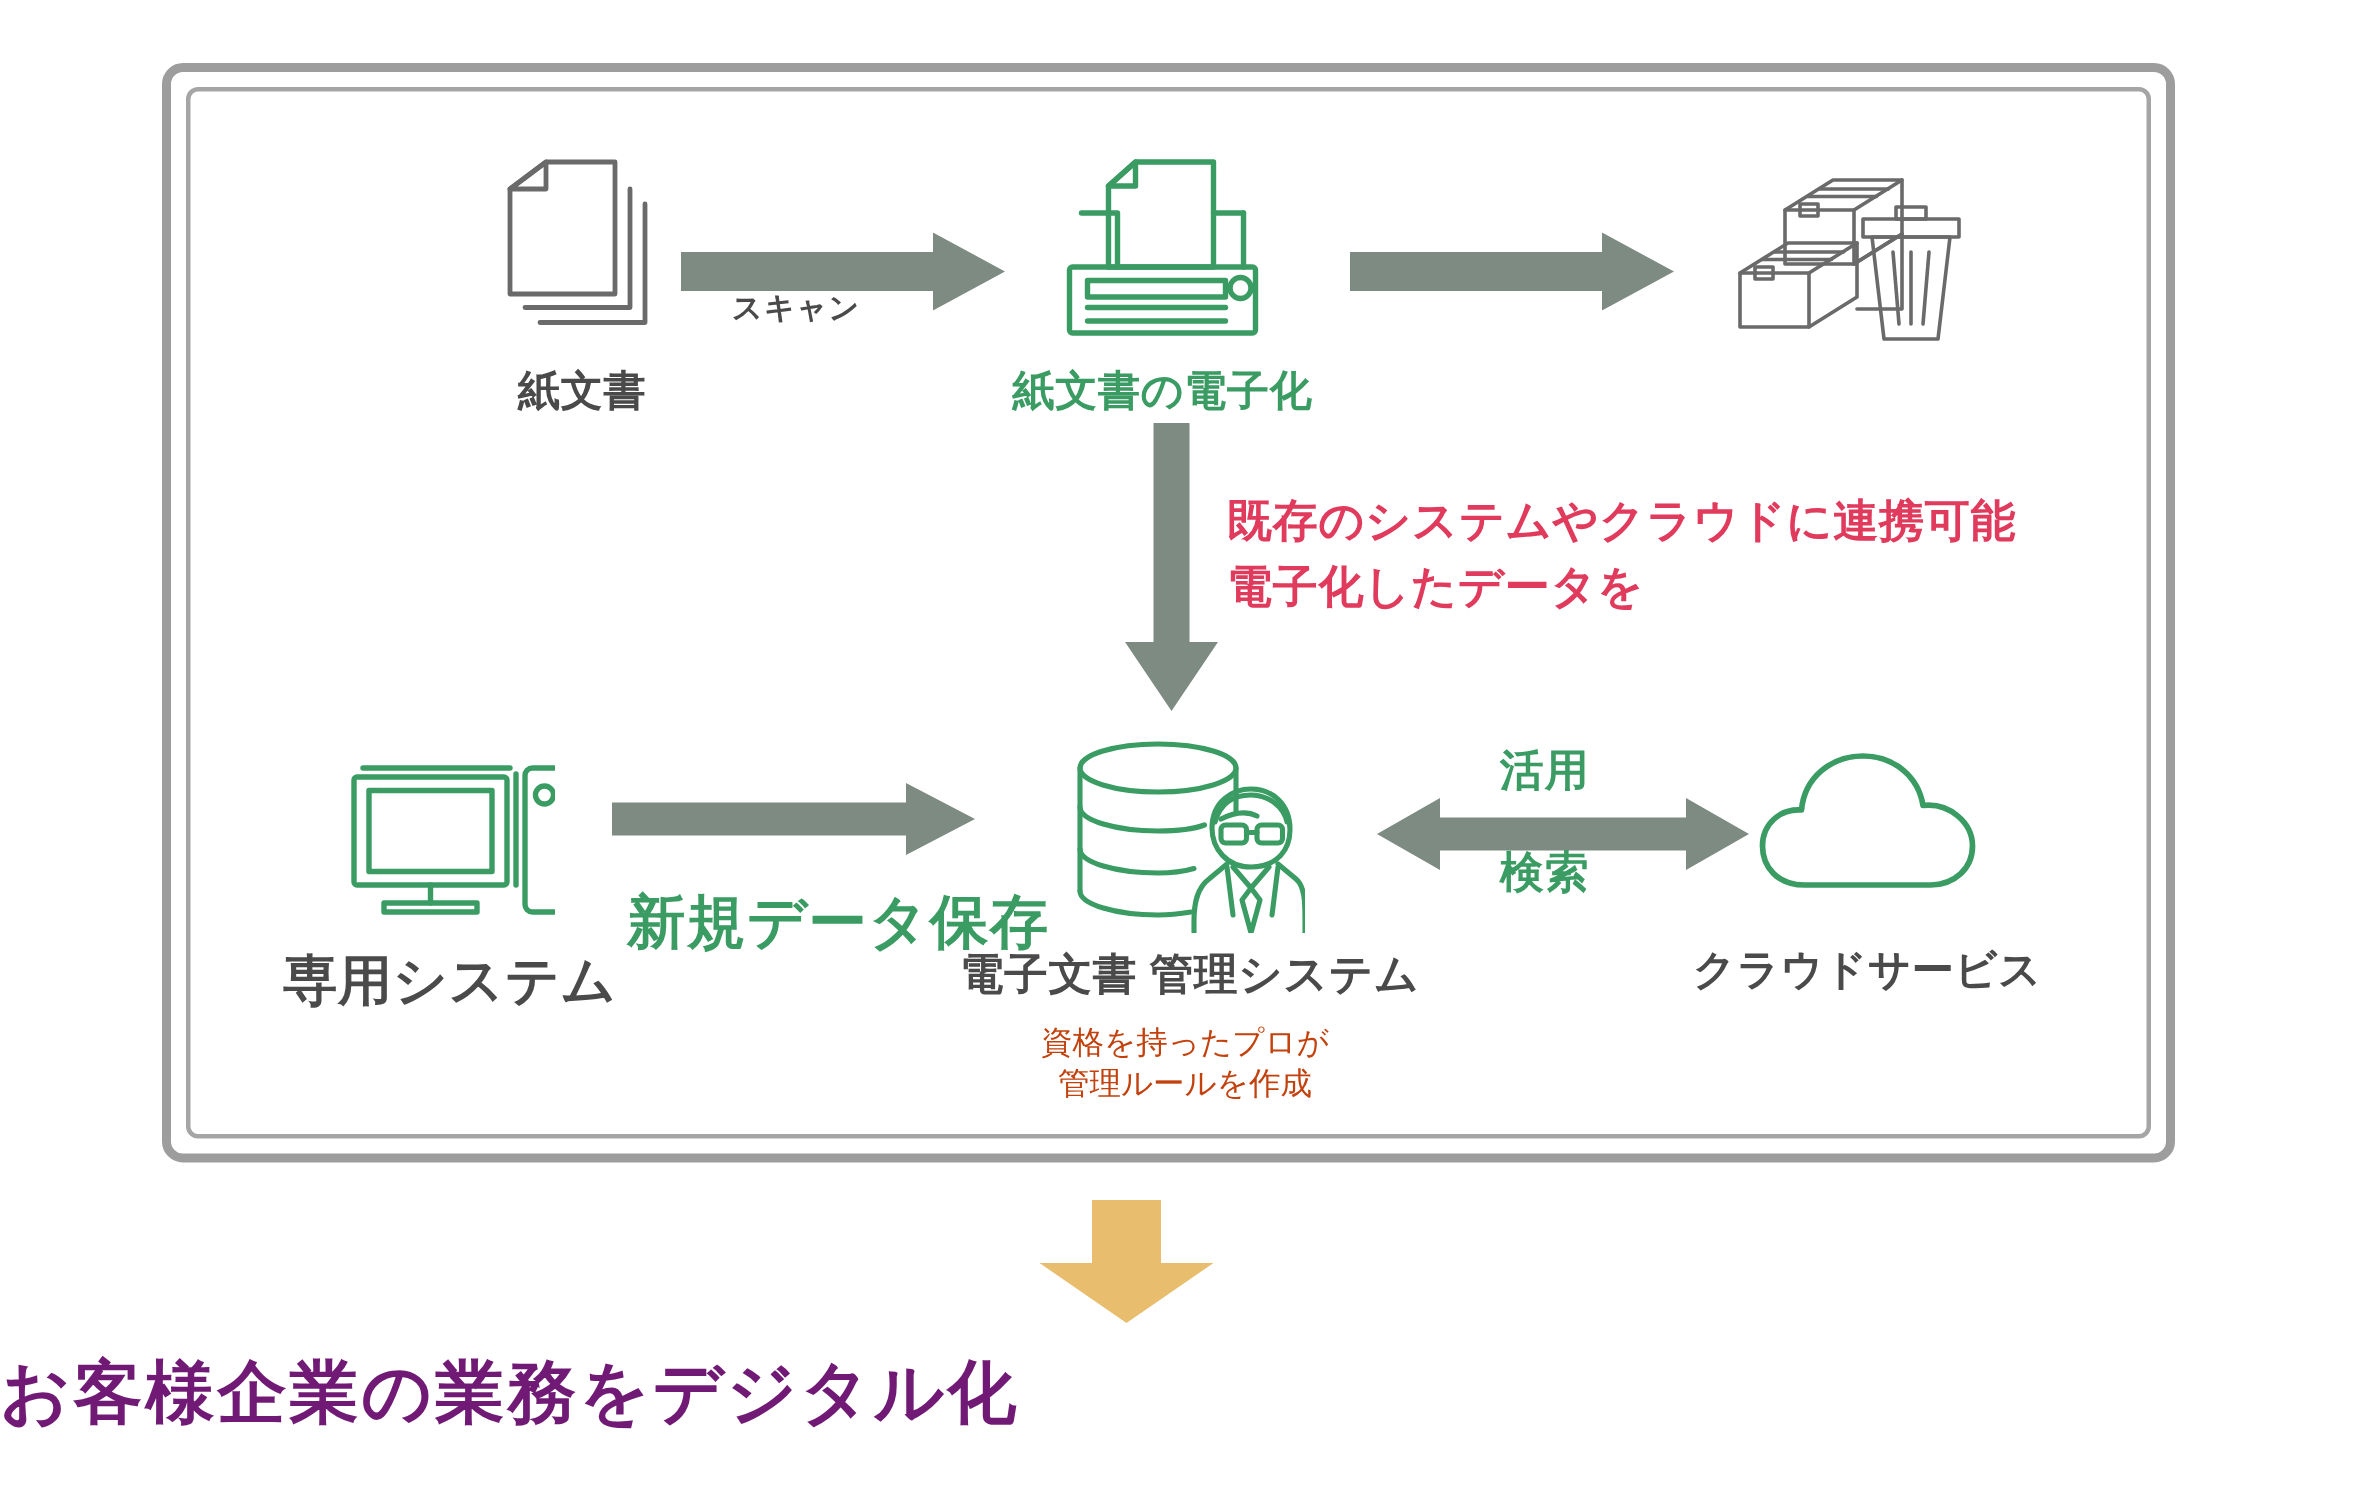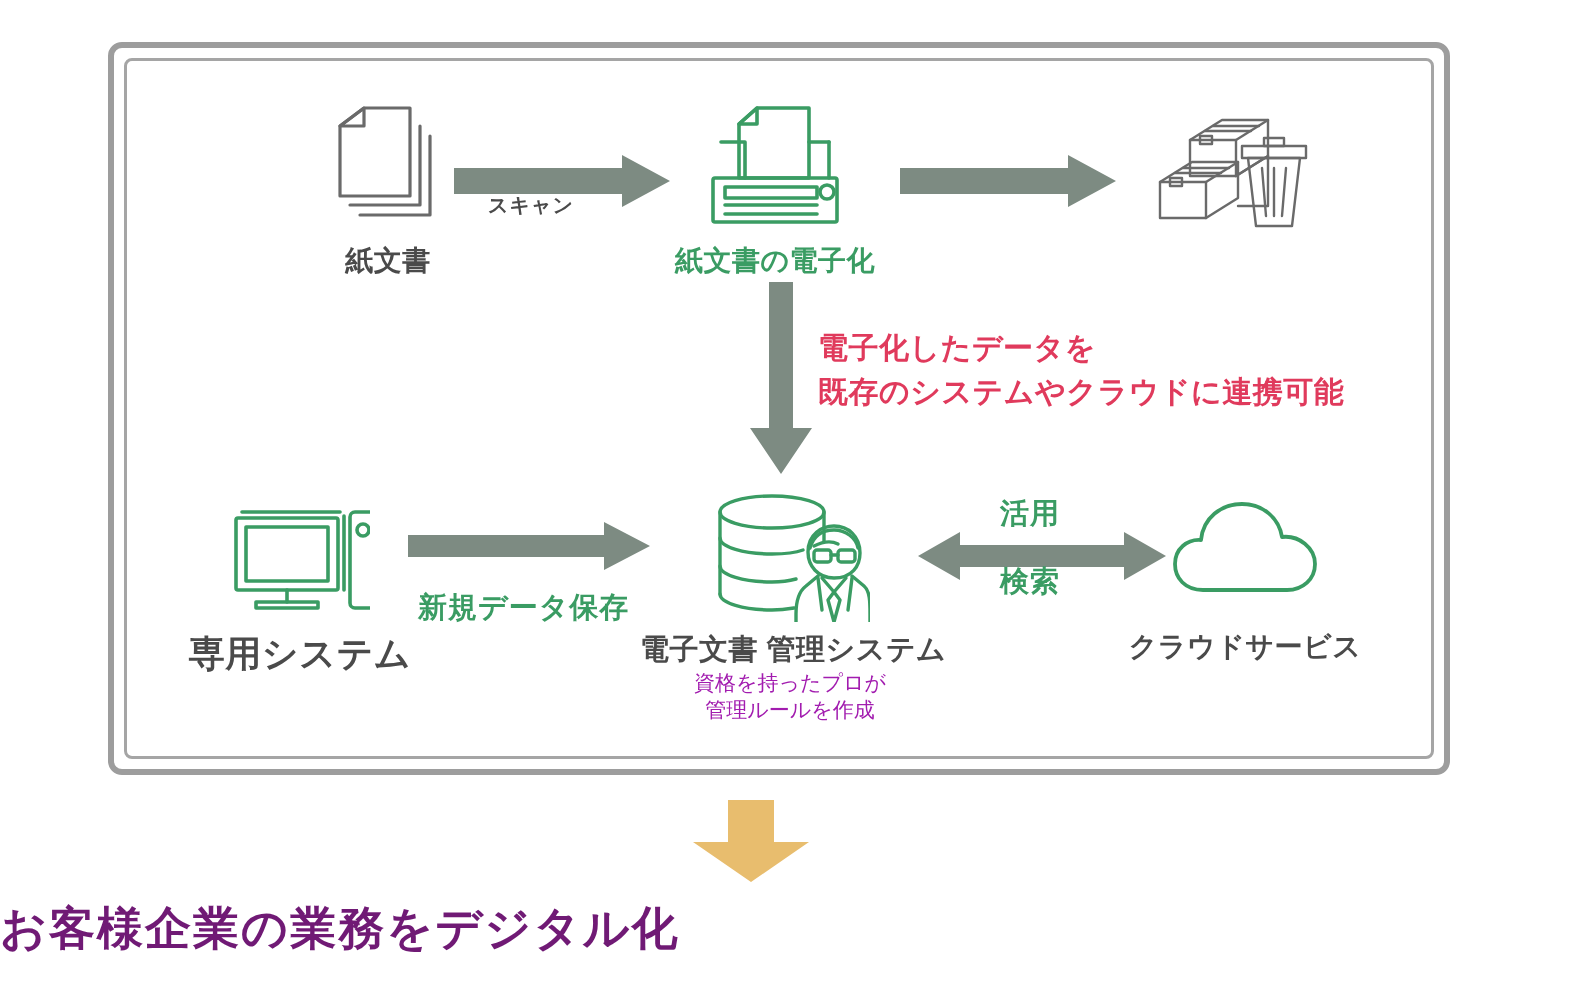--- a/index.html
+++ b/index.html
@@ -56,24 +56,24 @@
   }
   .node-label {
     font-weight: bold;
     color: #4a4a4a;
     white-space: nowrap;
     letter-spacing: 0.5px;
   }
   .node-label.green { color: #3a9c63; }
   .node-sub {
     font-size: 21px;
-    color: #a21caf;
+    color: #c2410c;
     line-height: 1.28;
     white-space: nowrap;
-    margin-top: 0;
+    margin-top: 13px;
     font-weight: normal;
   }
 
   
   .arrow {
     position: absolute;
   }
   .arrow-label {
     position: absolute;
     font-weight: bold;
@@ -198,22 +198,22 @@
     </svg>
   </div>
 
   <div class="arrow" style="left:750px; top:282px;">
     <svg width="62" height="192" viewBox="0 0 62 192">
       <path d="M19 0 L43 0 L43 146 L62 146 L31 192 L0 146 L19 146 Z" fill="#7d8b82"></path>
     </svg>
   </div>
 
   <div class="note-red" style="left:818px; top:326px; font-size:30px;">
+    <div>既存のシステムやクラウドに連携可能</div>
     <div>電子化したデータを</div>
-    <div>既存のシステムやクラウドに連携可能</div>
   </div>
 
   <div class="node" style="left:180px; top:498px; width:240px;">
     <svg class="node-icon" width="140" height="118" viewBox="0 0 140 118">
       <g fill="none" stroke="#3a9c63" stroke-width="3.6" stroke-linejoin="round" stroke-linecap="round">
 
         <path d="M12 14 L110 14"></path>
         <path d="M114 18 L114 92"></path>
 
         <rect x="6" y="20" width="102" height="72" rx="2"></rect>
@@ -227,21 +227,21 @@
       </g>
     </svg>
     <div class="node-label" style="font-size:36px; margin-top:14px;">専用システム</div>
   </div>
 
   <div class="arrow" style="left:408px; top:522px;">
     <svg width="242" height="48" viewBox="0 0 242 48">
       <path d="M0 13 L196 13 L196 0 L242 24 L196 48 L196 35 L0 35 Z" fill="#7d8b82"></path>
     </svg>
   </div>
-  <div class="arrow-label green" style="left:418px; top:588px; font-size:29px;">新規データ保存</div>
+  <div class="arrow-label green" style="left:418px; top:588px; font-size:39px;">新規データ保存</div>
 
   <div class="node" style="left:640px; top:490px; width:300px;">
     <svg class="node-icon" width="160" height="132" viewBox="0 0 160 132">
       <g fill="none" stroke="#3a9c63" stroke-width="3.4" stroke-linejoin="round" stroke-linecap="round">
 
         <ellipse cx="62" cy="22" rx="52" ry="16"></ellipse>
         <path d="M10 22 L10 104"></path>
         <path d="M114 22 L114 52"></path>
         <path d="M10 48 C10 57 34 64 62 64 C74 64 85 63 93 60"></path>
         <path d="M10 76 C10 85 34 92 62 92 C71 92 79 91 86 89"></path>

